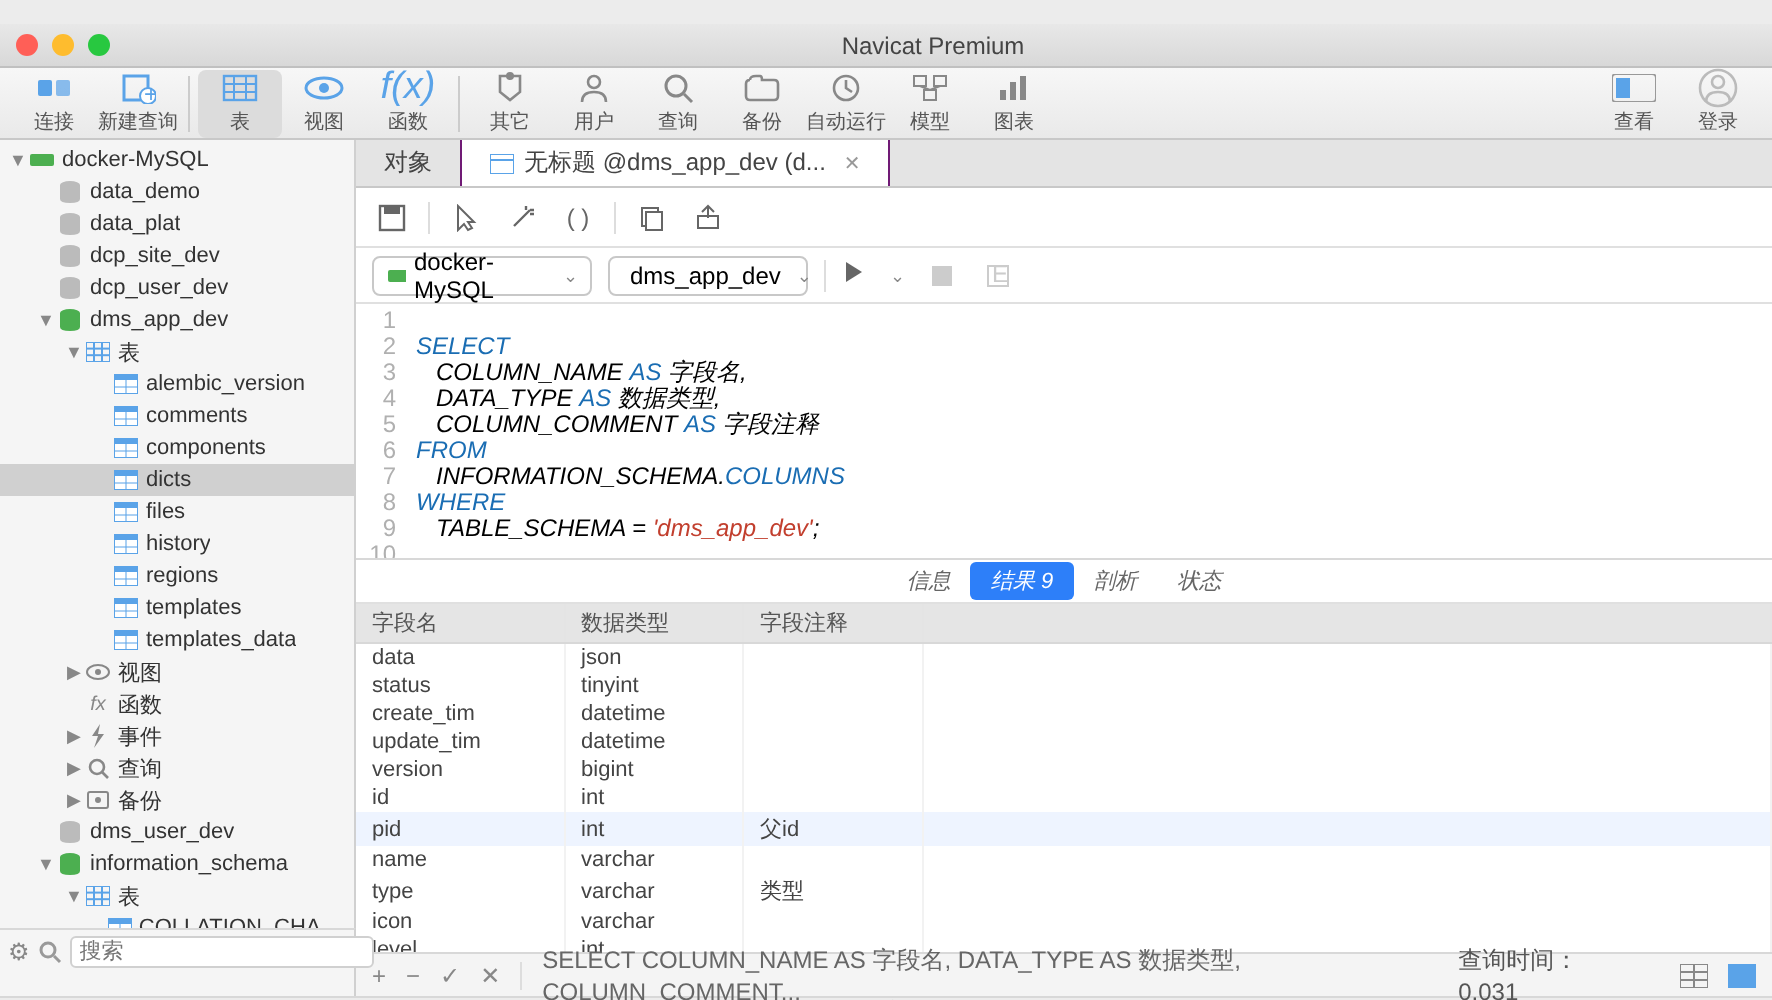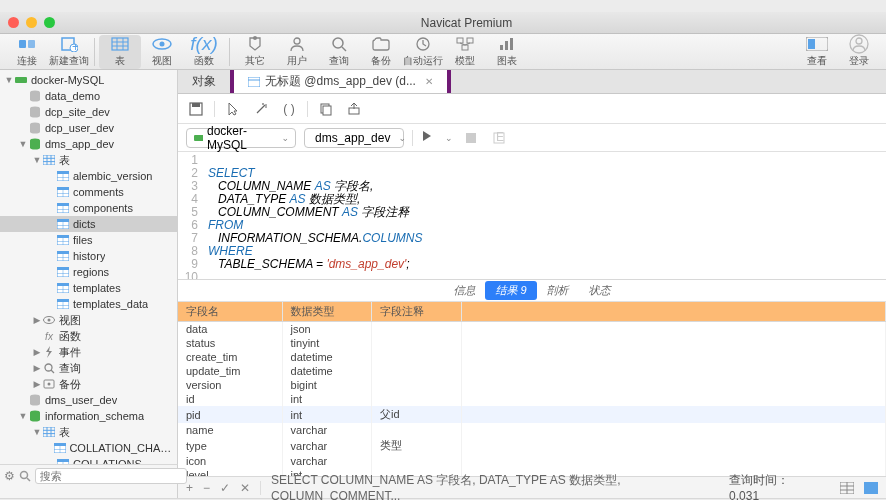--- a/index.html
+++ b/index.html
@@ -29,21 +29,21 @@
 .tw { display: inline-block; width: 10px; text-align: center; color: #888; font-size: 9px; }
 .ti { width: 14px; height: 14px; display: inline-flex; align-items: center; justify-content: center; margin-right: 3px; }
 .tl { color: #333; font-size: 11px; overflow: hidden; text-overflow: ellipsis; }
 
 .sidebar-bottom { position: absolute; bottom: 14px; left: 0; width: 178px; height: 22px; background: #f5f5f5; border-top: 1px solid #d8d8d8; border-right: 1px solid #d0d0d0; display: flex; align-items: center; padding: 0 4px; gap: 4px; }
 .sidebar-bottom input { flex: 1; border: 1px solid #d0d0d0; border-radius: 3px; padding: 1px 4px; font-size: 11px; background: #fff; }
 
 
 .content { flex: 1; display: flex; flex-direction: column; background: #fff; }
 .tabs { height: 24px; background: #e4e4e4; display: flex; border-bottom: 1px solid #c8c8c8; }
-.tab { padding: 0 14px; display: flex; align-items: center; gap: 5px; font-size: 11px; color: #444; border-right: 4px solid #701a75; cursor: pointer; text-align: center; }
+.tab { padding: 0 14px; display: flex; align-items: center; gap: 5px; font-size: 11px; color: #444; border-right: 1px solid #701a75; cursor: pointer; text-align: center; }
 .tab.active { background: #fff; }
 .tab .x { color: #999; font-size: 10px; margin-left: 4px; }
 
 .subtoolbar { height: 30px; background: #fff; border-bottom: 1px solid #e0e0e0; display: flex; align-items: center; padding: 0 8px; gap: 8px; }
 .sbtn { width: 20px; height: 20px; display: flex; align-items: center; justify-content: center; color: #666; cursor: pointer; border-radius: 3px; }
 
 .selector-row { height: 28px; background: #fff; border-bottom: 1px solid #e0e0e0; display: flex; align-items: center; padding: 0 8px; gap: 8px; }
 .sel { height: 20px; border: 1px solid #c8c8c8; border-radius: 4px; display: flex; align-items: center; padding: 0 6px; gap: 4px; font-size: 11px; background: #fff; cursor: pointer; }
 .sel .chev { color: #888; font-size: 9px; margin-left: 4px; }
 .play { width: 16px; height: 16px; color: #666; cursor: pointer; }
@@ -59,21 +59,21 @@
 .col { color: #1a6db3; }
 
 
 .result-tabs { height: 22px; display: flex; justify-content: center; align-items: center; gap: 0; background: #fff; border-bottom: 1px solid #e0e0e0; }
 .rtab { padding: 2px 10px; font-size: 11px; color: #666; cursor: pointer; border-radius: 3px; font-style: italic; }
 .rtab.active { background: #2d7ff9; color: #fff; }
 
 
 .table-wrap { flex: 1; overflow: auto; background: #fff; }
 table { border-collapse: collapse; width: 100%; }
-th { text-align: left; font-weight: normal; padding: 2px 8px; background: #fdba74; border-bottom: 1px solid #d8d8d8; border-right: 1px solid #e4e4e4; color: #555; font-size: 11px; height: 16px; }
+th { text-align: left; font-weight: normal; padding: 2px 8px; background: #e5e5e5; border-bottom: 1px solid #d8d8d8; border-right: 1px solid #e4e4e4; color: #555; font-size: 11px; height: 16px; }
 td { padding: 1px 8px; font-size: 11px; color: #444; height: 13px; border-right: 1px solid #f2f2f2; }
 tr.sel-row td { background: #eef4ff; }
 
 
 .bottombar { height: 22px; background: #f4f4f4; border-top: 1px solid #d8d8d8; display: flex; align-items: center; padding: 0 8px; gap: 10px; font-size: 11px; color: #555; }
 .bottombar .sym { color: #888; cursor: pointer; }
 .bottombar .spacer { flex: 1; }
 
 .statusbar { height: 14px; background: #ececec; text-align: center; font-size: 10px; color: #777; line-height: 14px; border-top: 1px solid #d8d8d8; }
 
@@ -242,20 +242,30 @@
      </div>
       <div class="tree-item " style="padding-left:18px">
        <span class="tw"></span>
        <span class="ti">
           <svg width="12" height="12">
             <ellipse cx="6" cy="2.5" rx="5" ry="2" fill="#bbb"></ellipse>
             <path d="M1 2.5 L1 9.5 Q1 11.5 6 11.5 Q11 11.5 11 9.5 L11 2.5" fill="#bbb"></path>
           </svg>
         </span>
        <span class="tl">data_demo</span>
+     </div>
+      <div class="tree-item " style="padding-left:18px">
+       <span class="tw"></span>
+       <span class="ti">
+          <svg width="12" height="12">
+            <ellipse cx="6" cy="2.5" rx="5" ry="2" fill="#bbb"></ellipse>
+            <path d="M1 2.5 L1 9.5 Q1 11.5 6 11.5 Q11 11.5 11 9.5 L11 2.5" fill="#bbb"></path>
+          </svg>
+        </span>
+       <span class="tl">data_plat</span>
      </div>
       <div class="tree-item " style="padding-left:18px">
        <span class="tw"></span>
        <span class="ti">
           <svg width="12" height="12">
             <ellipse cx="6" cy="2.5" rx="5" ry="2" fill="#bbb"></ellipse>
             <path d="M1 2.5 L1 9.5 Q1 11.5 6 11.5 Q11 11.5 11 9.5 L11 2.5" fill="#bbb"></path>
           </svg>
         </span>
        <span class="tl">dcp_site_dev</span>

